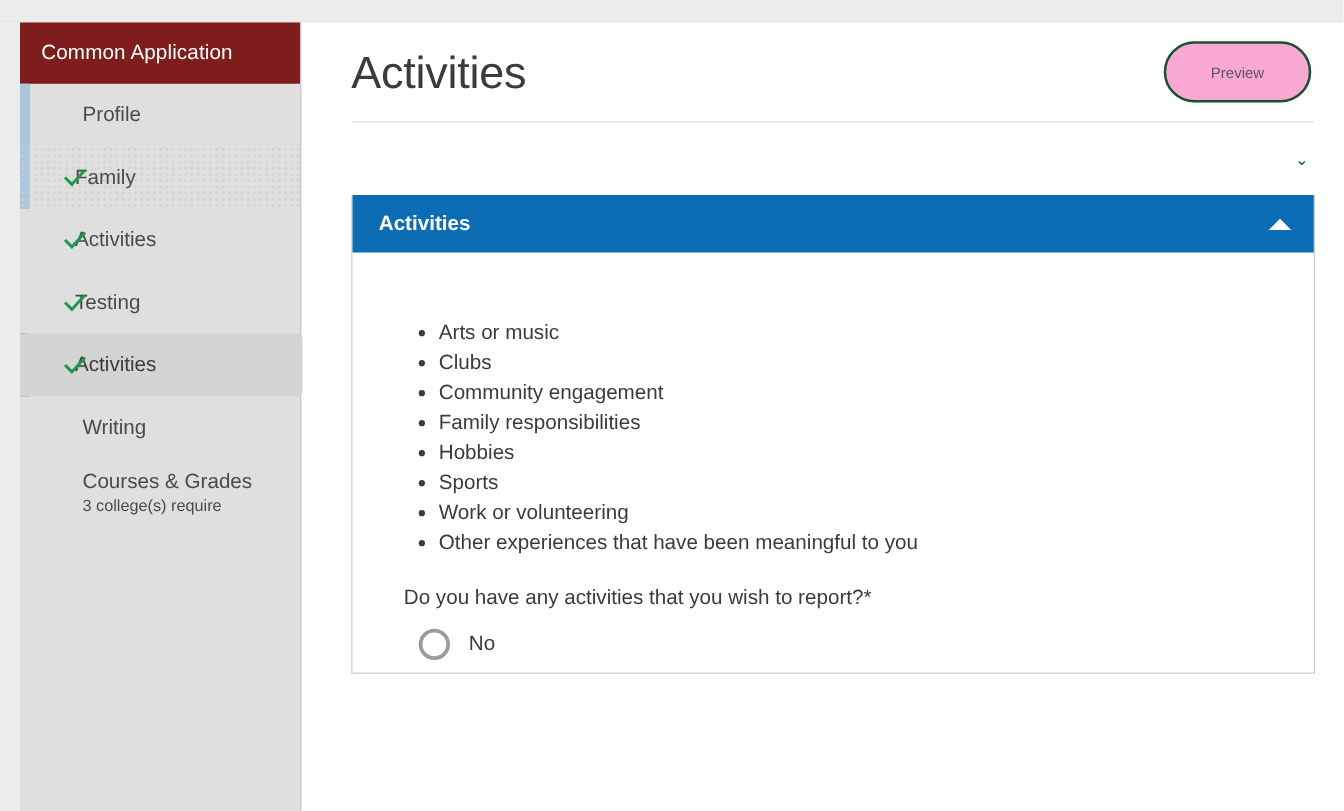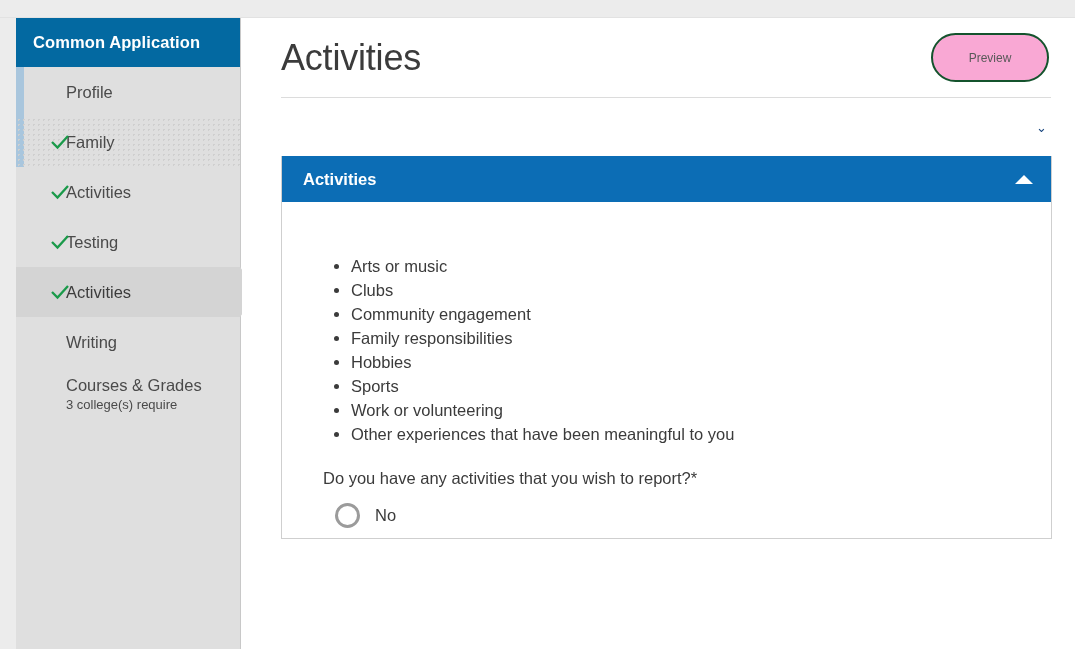--- a/index.html
+++ b/index.html
@@ -42,24 +42,24 @@
     top: 18px;
     left: 16px;
     width: 225px;
     height: 631px;
     background: #dfdfdf;
     border-right: 1px solid #c8c8c8;
   }
 
   #sidebar-title {
     height: 49px;
-    background: #0369a1;
+    background: #7f1d1d;
     color: #ffffff;
     font-size: 16.5px;
-    font-weight: bold;
+    font-weight: normal;
     display: flex;
     align-items: center;
     padding-left: 17px;
     letter-spacing: .1px;
   }
 
   
   .progress-rail {
     position: absolute;
     left: 0;
@@ -106,21 +106,21 @@
   .nav-check {
     position: absolute;
     left: 33px;
     width: 22px;
     height: 22px;
     display: flex;
     align-items: center;
     justify-content: center;
     color: #1a9a4a;
   }
-  .nav-label { margin-left: 22px; }
+  .nav-label { margin-left: 16px; }
   .nav-item.no-check .nav-label { margin-left: 22px; }
 
   .nav-item.tall {
     height: 58px;
     align-items: flex-start;
     padding-top: 7px;
     flex-direction: column;
     justify-content: flex-start;
   }
   .nav-item.tall .nav-label { margin-left: 22px; line-height: 22px; }

